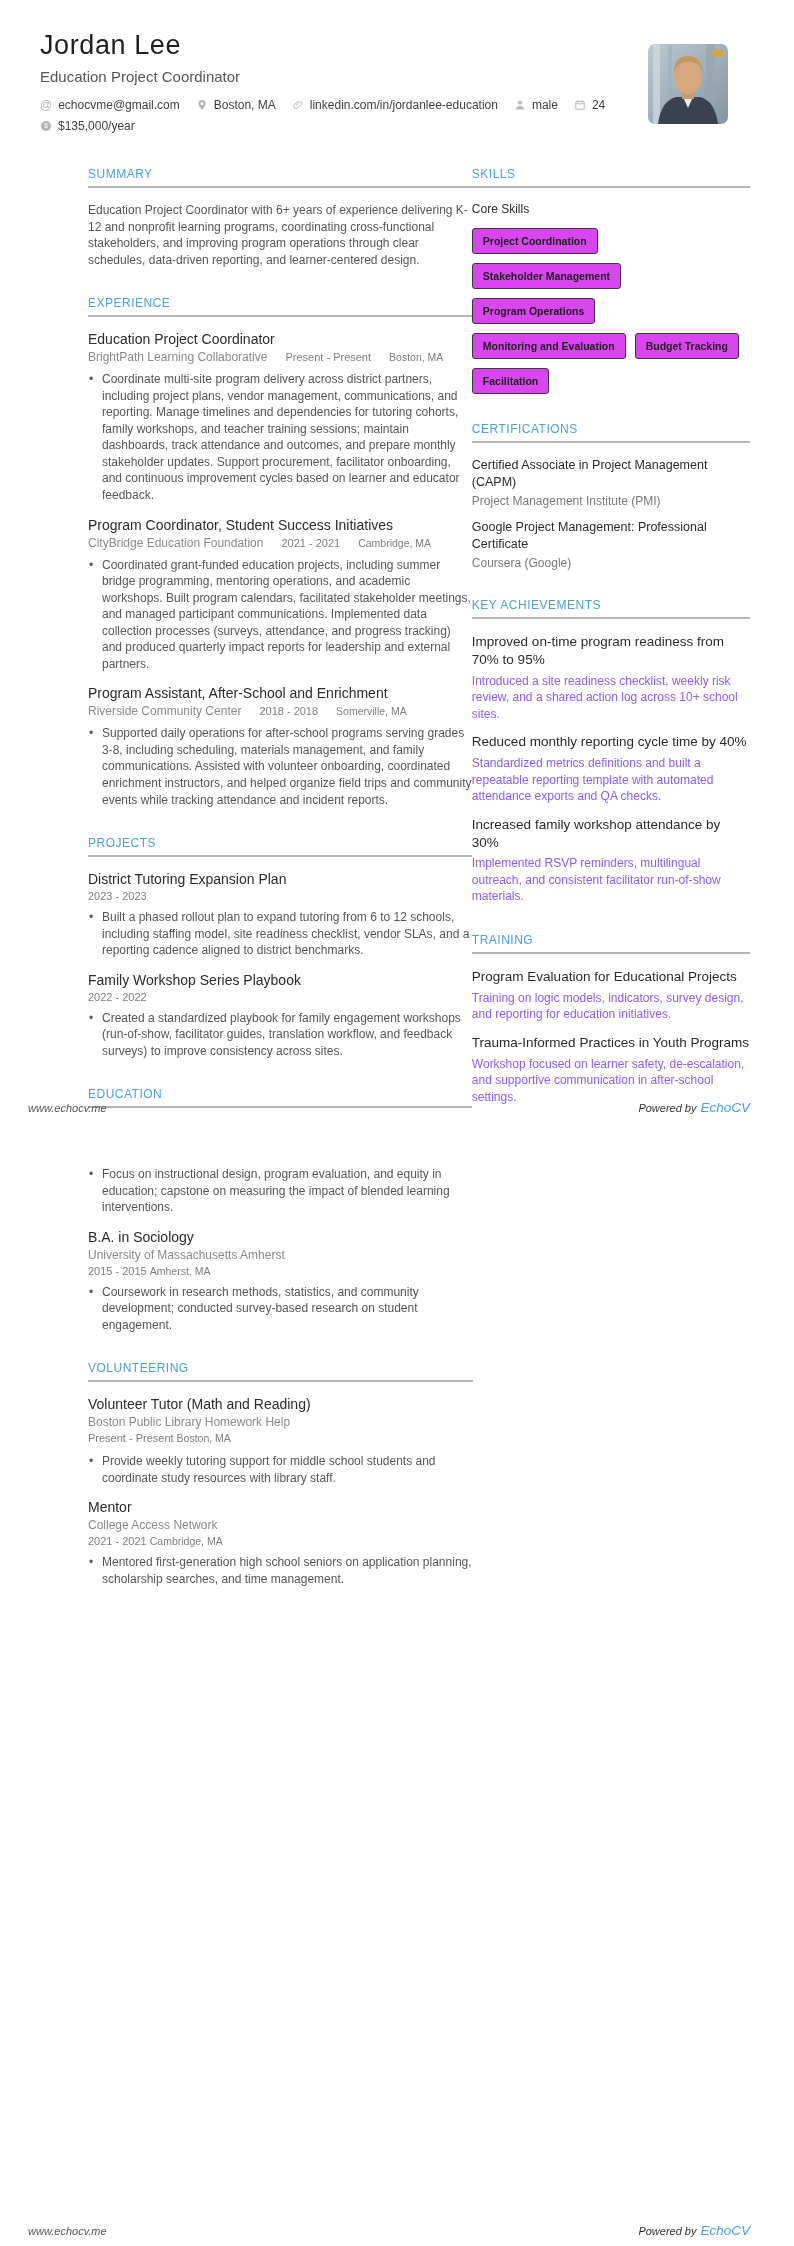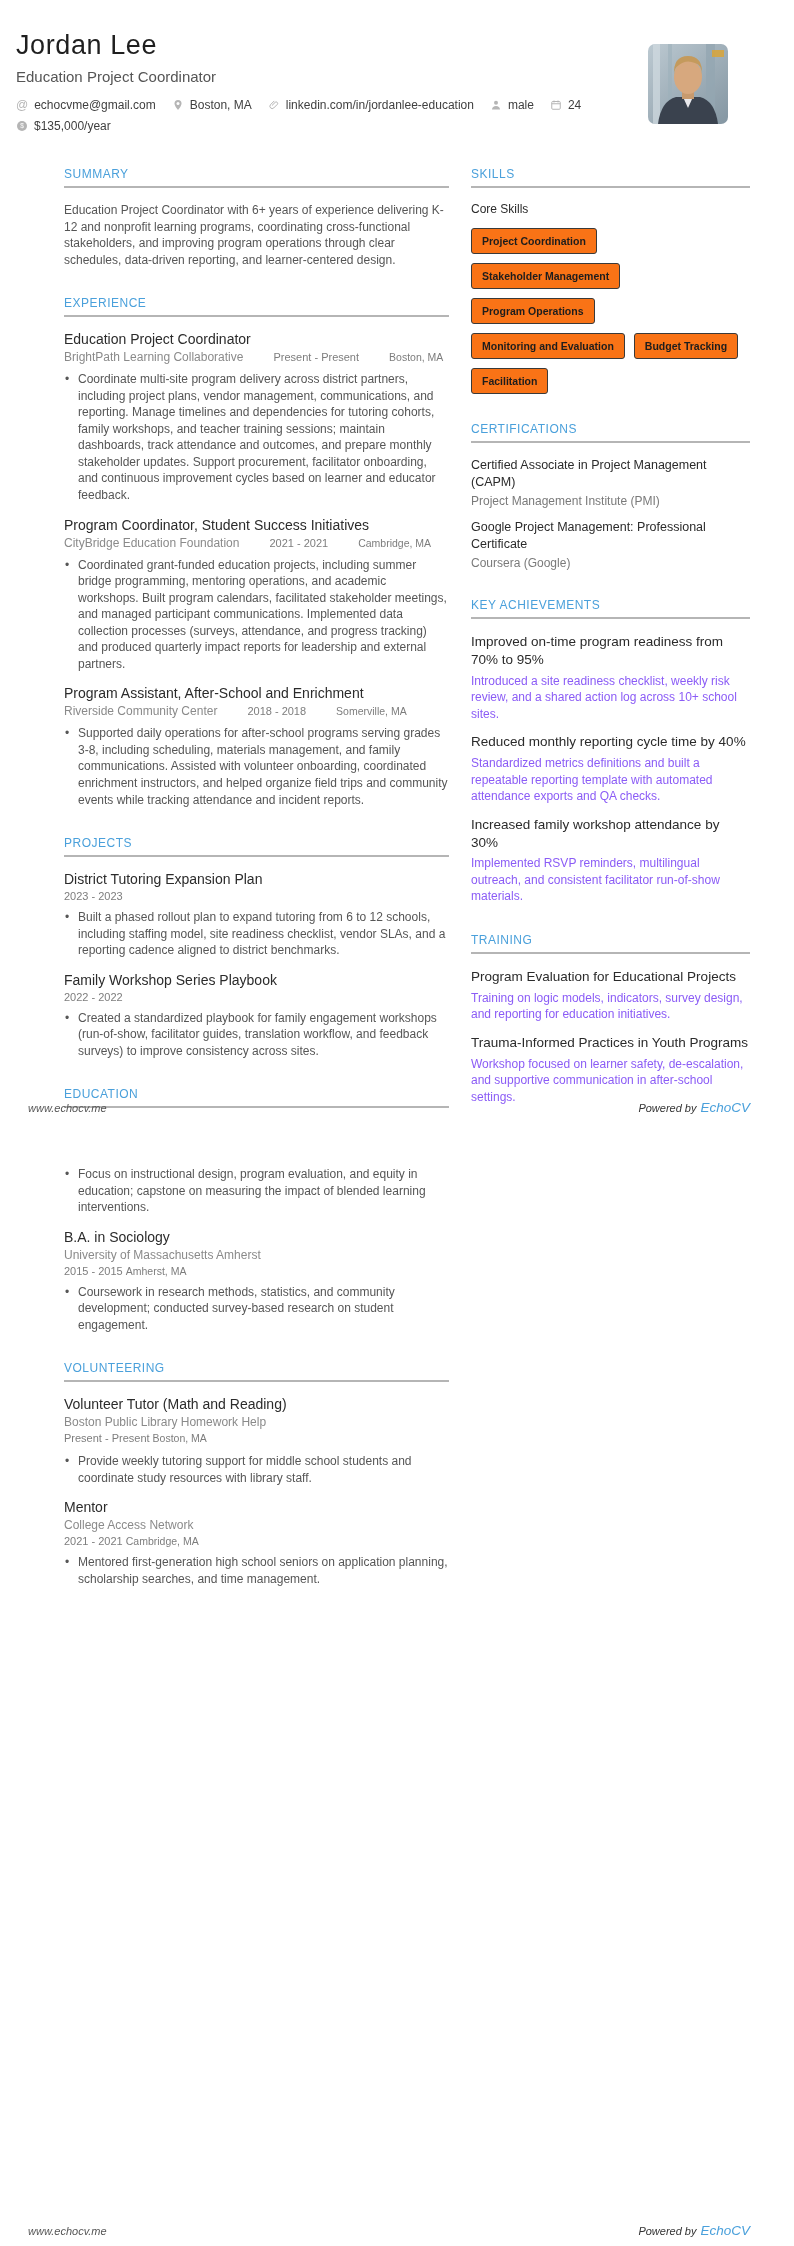--- a/index.html
+++ b/index.html
@@ -1,47 +1,47 @@
 <!DOCTYPE html>
 <html><head>
 <meta charset="utf-8">
 <style>
   html,body{margin:0;padding:0;background:#ffffff;}
   body{width:794px;font-family:"Liberation Sans","DejaVu Sans",sans-serif;color:#333;-webkit-font-smoothing:antialiased;}
-  .page{position:relative;width:794px;height:1123px;box-sizing:border-box;padding:0 44px 0 16px;overflow:hidden;background:#fff;}
+  .page{position:relative;width:794px;height:1123px;box-sizing:border-box;padding:0 44px 0 40px;overflow:hidden;background:#fff;}
   
   .hdr{padding-top:30px;}
   .name{font-size:27px;letter-spacing:.6px;color:#1f1f1f;}
   .role{font-size:15px;color:#555;margin-top:7px;}
   .contacts{display:flex;flex-wrap:wrap;column-gap:16px;row-gap:7px;margin-top:13px;font-size:12px;color:#3f3f3f;max-width:600px;}
   .contact{display:inline-flex;align-items:center;gap:6px;}
   .ic{width:12px;height:12px;flex:0 0 auto;display:block;}
   .at-glyph{color:#b5b5b5;font-size:12px;line-height:12px;}
   .photo{position:absolute;left:648px;top:44px;width:80px;height:80px;border-radius:7px;overflow:hidden;}
   .photo svg{display:block;width:80px;height:80px;}
   
   .cols{display:flex;justify-content:space-between;margin-top:34px;}
   .col-left{width:385px;margin-left:48px;}
   .col-right{width:279px;}
   .sec{color:#4aa0db;font-size:12px;letter-spacing:.5px;padding-bottom:5px;border-bottom:2px solid #b5b5b5;margin-bottom:14px;}
   .section{margin-bottom:28px;}
   .body-txt{font-size:12px;line-height:1.38;color:#565656;}
   .item{margin-bottom:13px;}
   .item-title{font-size:14px;color:#2b2b2b;margin-bottom:3px;}
-  .meta{display:flex;column-gap:30px;align-items:baseline;margin-bottom:7px;flex-wrap:wrap;}
+  .meta{display:flex;column-gap:18px;align-items:baseline;margin-bottom:7px;flex-wrap:wrap;}
   .company{font-size:12px;color:#8a8a8a;}
   .dates{font-size:11px;color:#7d7d7d;}
   .loc{font-size:10.5px;color:#7d7d7d;}
   .meta2{display:flex;column-gap:3px;align-items:center;margin-top:3px;margin-bottom:7px;}
   .bullet{position:relative;padding-left:14px;font-size:12px;line-height:1.38;color:#565656;}
   .bullet::before{content:"•";position:absolute;left:1px;top:0;color:#565656;}
   
   .group-title{font-size:12px;color:#2b2b2b;margin-bottom:12px;}
   .chips{display:flex;flex-wrap:wrap;gap:9px;}
-  .chip{border:1px solid #3a3a3a;border-radius:3px;padding:6px 10px;font-size:10.5px;font-weight:700;color:#1d1d1d;background:#f97316;}
+  .chip{border:1px solid #3a3a3a;border-radius:3px;padding:6px 10px;font-size:10.5px;font-weight:700;color:#1d1d1d;background:#d946ef;}
   .cert-title{font-size:12.5px;color:#2b2b2b;line-height:1.32;margin-bottom:4px;}
   .cert-issuer{font-size:12px;color:#7a7a7a;margin-bottom:11px;}
   .ka-title{font-size:13.5px;color:#2b2b2b;line-height:1.32;margin-bottom:4px;}
   .ka-text{font-size:12px;color:#8b5cf6;line-height:1.38;margin-bottom:11px;}
   
   .footer{position:absolute;left:28px;right:44px;bottom:8px;display:flex;justify-content:space-between;align-items:baseline;font-style:italic;}
   .site{font-size:11px;color:#555;}
   .powered{font-size:11px;color:#333;}
   .brand{font-size:13.5px;color:#4aa0db;margin-left:4px;}
   .page2-left{padding-top:43px;}

